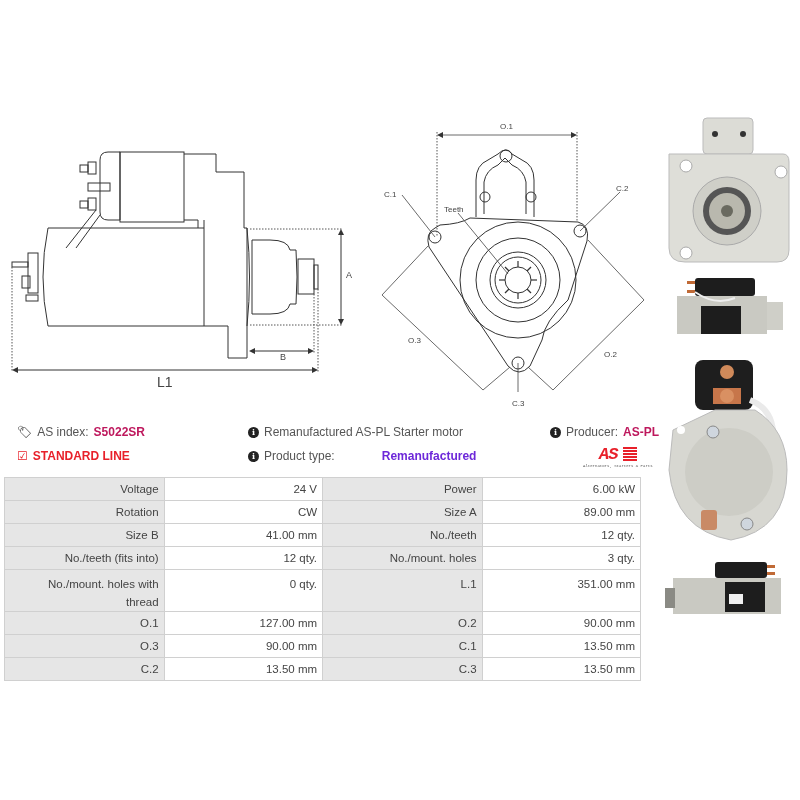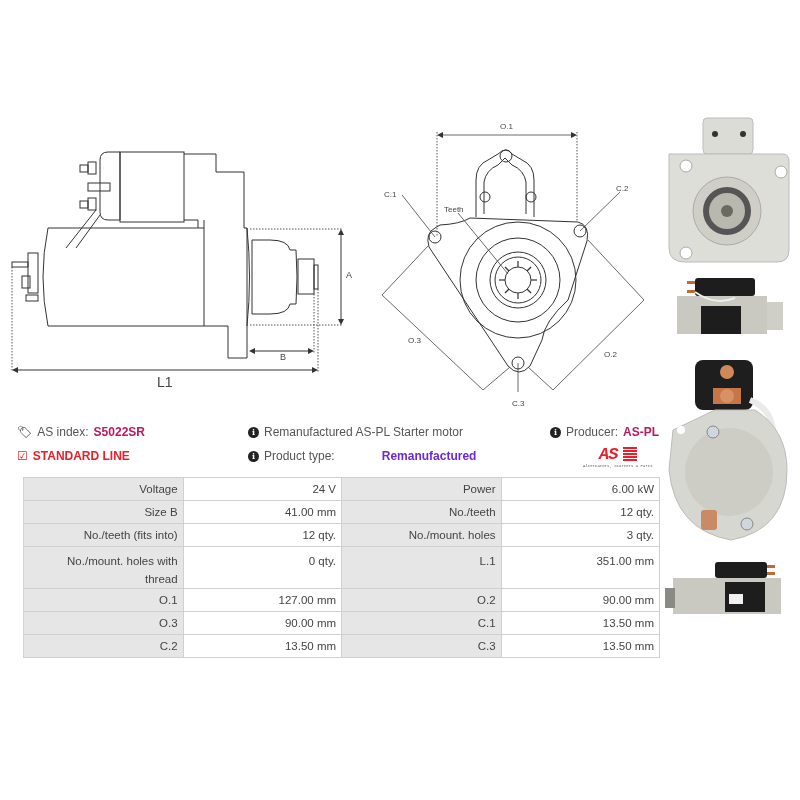--- a/index.html
+++ b/index.html
@@ -11,21 +11,21 @@
   .photo-col { position: absolute; left: 655px; top: 110px; width: 145px; height: 510px; }
 
   .info { position: absolute; font-size: 12px; color: #555; white-space: nowrap; display: flex; align-items: center; gap: 5px; }
   .info b { color: #be185d; font-weight: bold; }
   .info .green { color: #6d28d9; font-weight: bold; margin-left: 42px; }
   .info .red { color: #e8202a; font-weight: bold; }
   .ic { display: inline-block; width: 11px; height: 11px; border-radius: 50%; background: #222; color: #fff; font-size: 8px; font-weight: bold; line-height: 11px; text-align: center; font-family: "DejaVu Serif", serif; }
 
   .logo { position: absolute; left: 583px; top: 445px; width: 65px; height: 26px; font-family: Liberation Mono, monospace; }
 
-  table.spec { position: absolute; left: 23px; top: 477px; width: 637px; border-collapse: collapse; font-size: 11.5px; border-radius: 26px; }
+  table.spec { position: absolute; left: 4px; top: 477px; width: 637px; border-collapse: collapse; font-size: 11.5px; border-radius: 26px; }
   table.spec td { border: 1px solid #d0d0d0; padding: 0 5px; text-align: right; vertical-align: top; color: #444; }
   table.spec td.k { background: #e6e6e6; width: 160px; }
   table.spec td.v { background: #ffffff; width: 159px; }
   table.spec tr { height: 23px; }
   table.spec tr td { padding-top: 5px; }
   table.spec tr.tall { height: 36px; }
   table.spec tr.tall td { padding-top: 5px; line-height: 18px; }
 </style>
 </head>
 <body>
@@ -230,20 +230,26 @@
 
 <table class="spec">
   <tbody>
       <tr>
     <td class="k">Voltage</td>
     <td class="v">24 V</td>
     <td class="k">Power</td>
     <td class="v">6.00 kW</td>
   </tr>
   <tr>
+    <td class="k">Rotation</td>
+    <td class="v">CW</td>
+    <td class="k">Size A</td>
+    <td class="v">89.00 mm</td>
+  </tr>
+  <tr>
     <td class="k">Size B</td>
     <td class="v">41.00 mm</td>
     <td class="k">No./teeth</td>
     <td class="v">12 qty.</td>
   </tr>
   <tr>
     <td class="k">No./teeth (fits into)</td>
     <td class="v">12 qty.</td>
     <td class="k">No./mount. holes</td>
     <td class="v">3 qty.</td>

